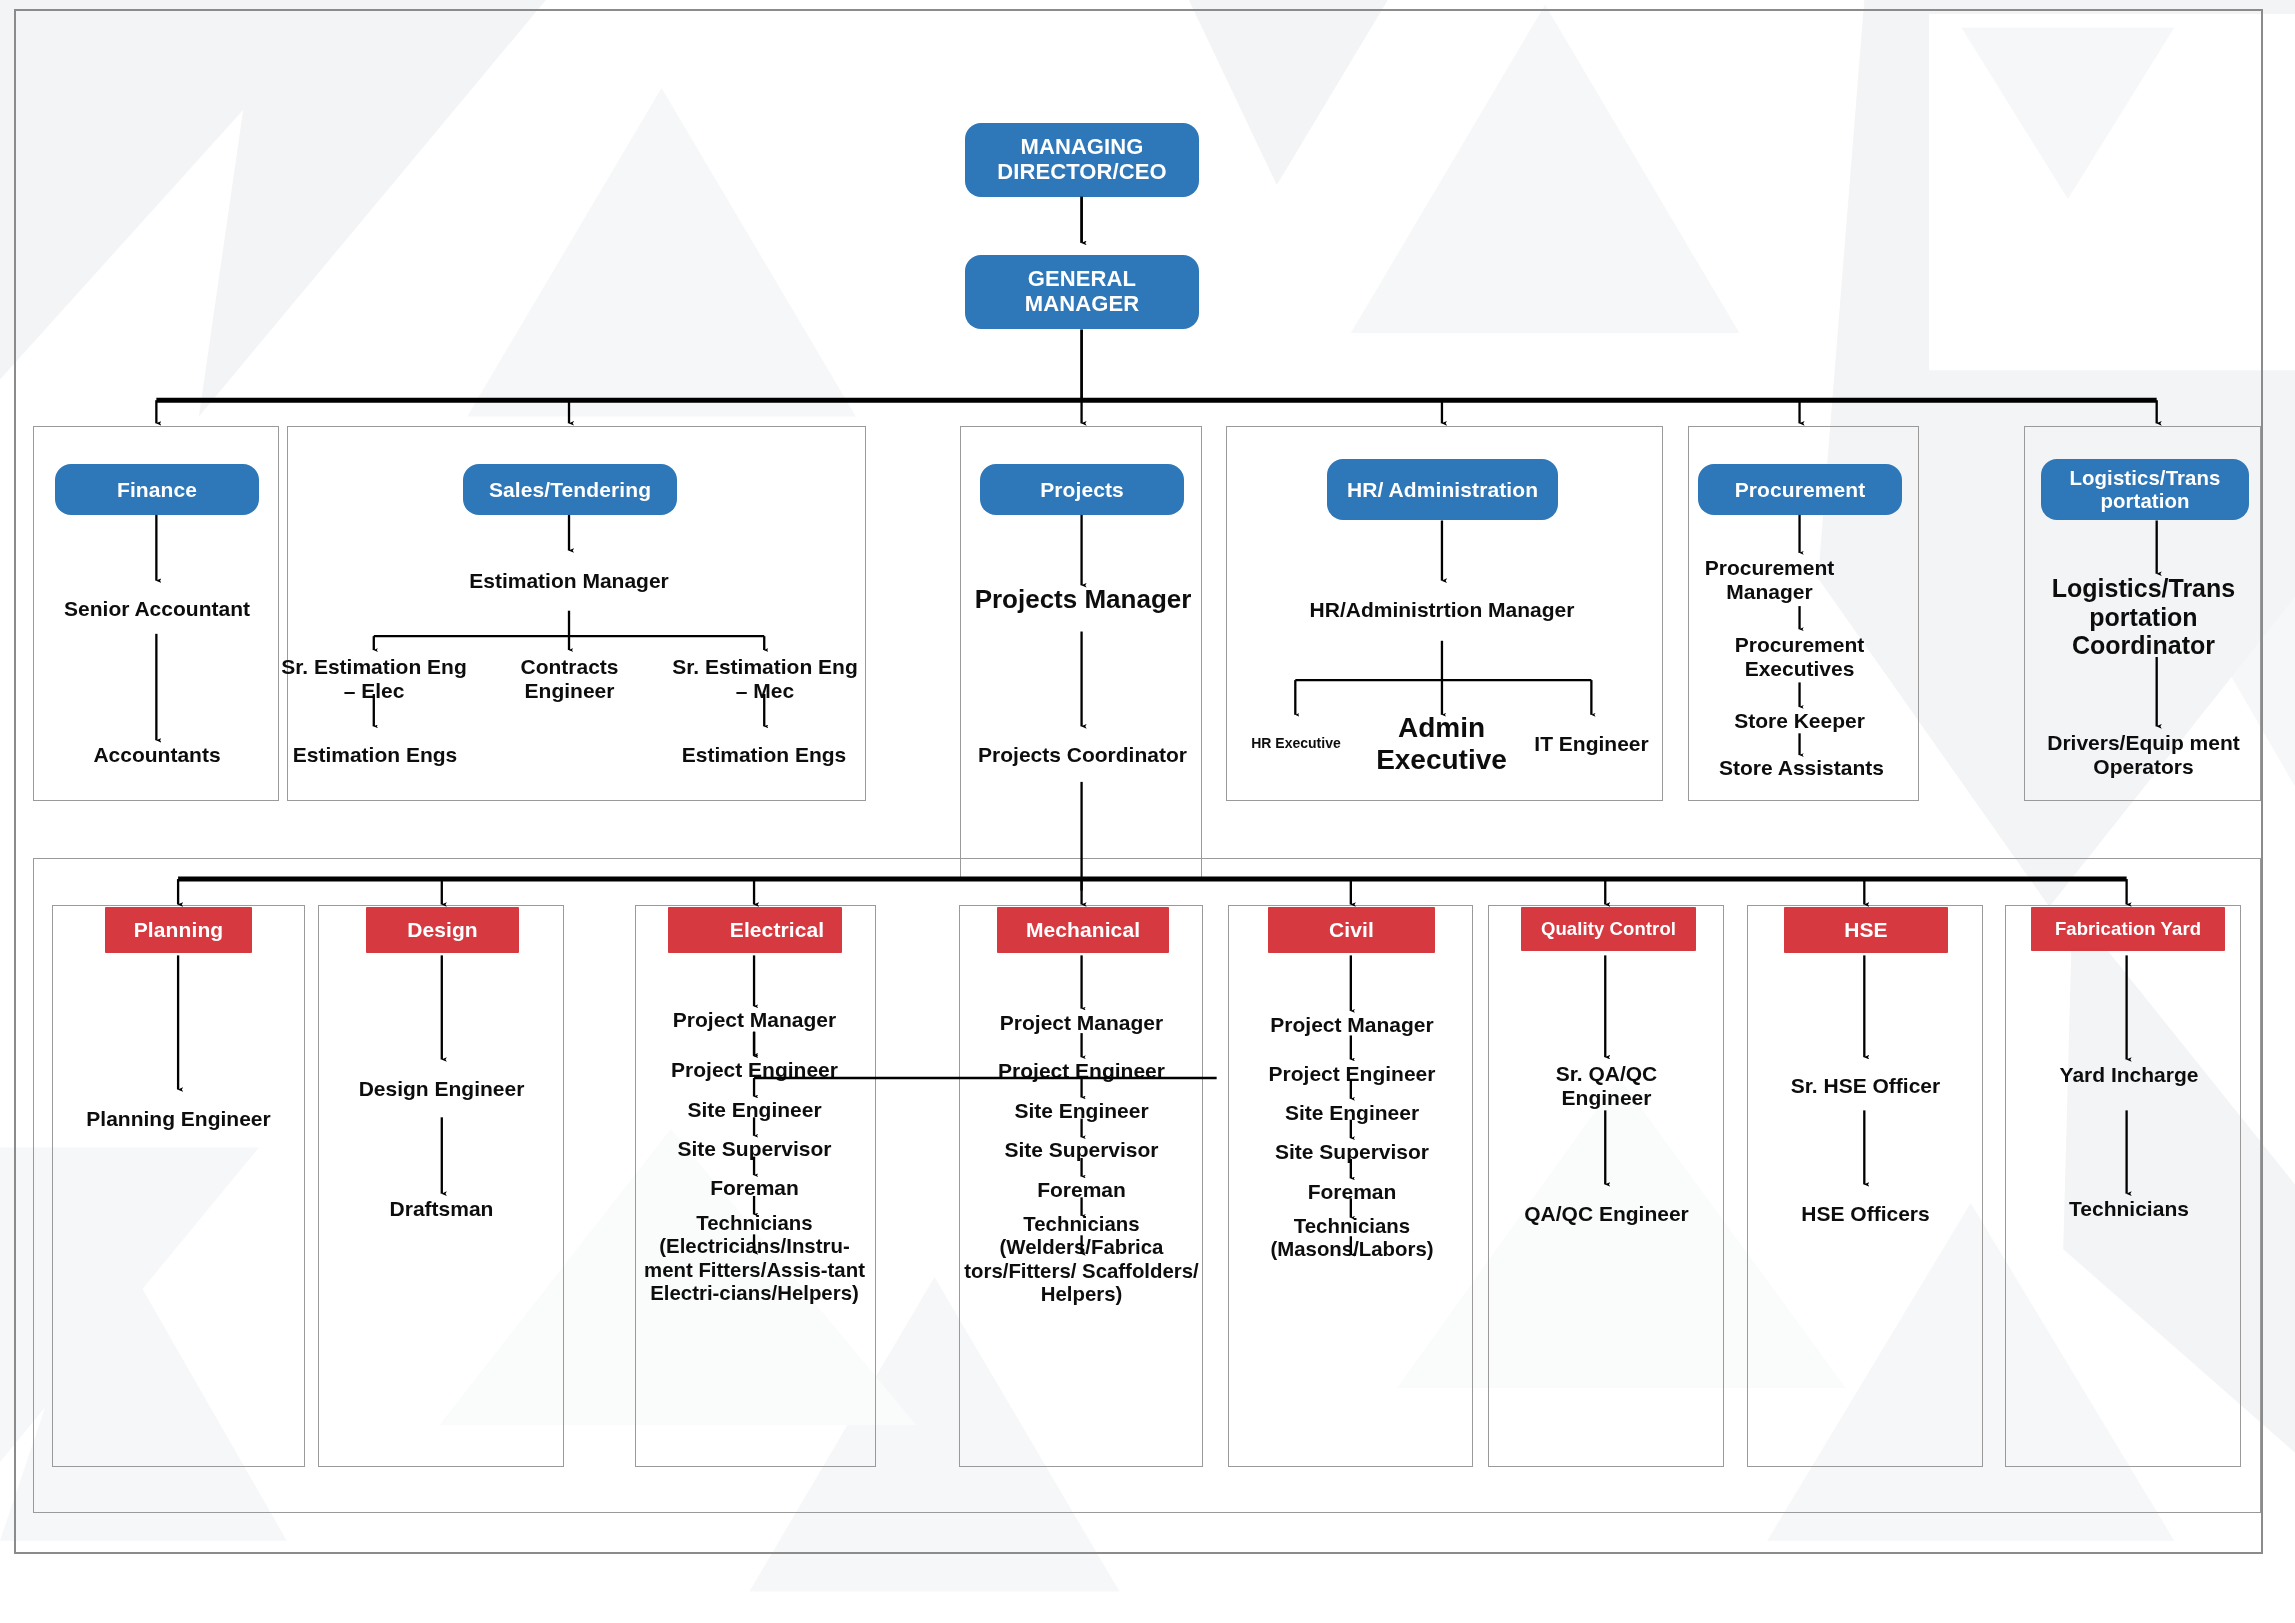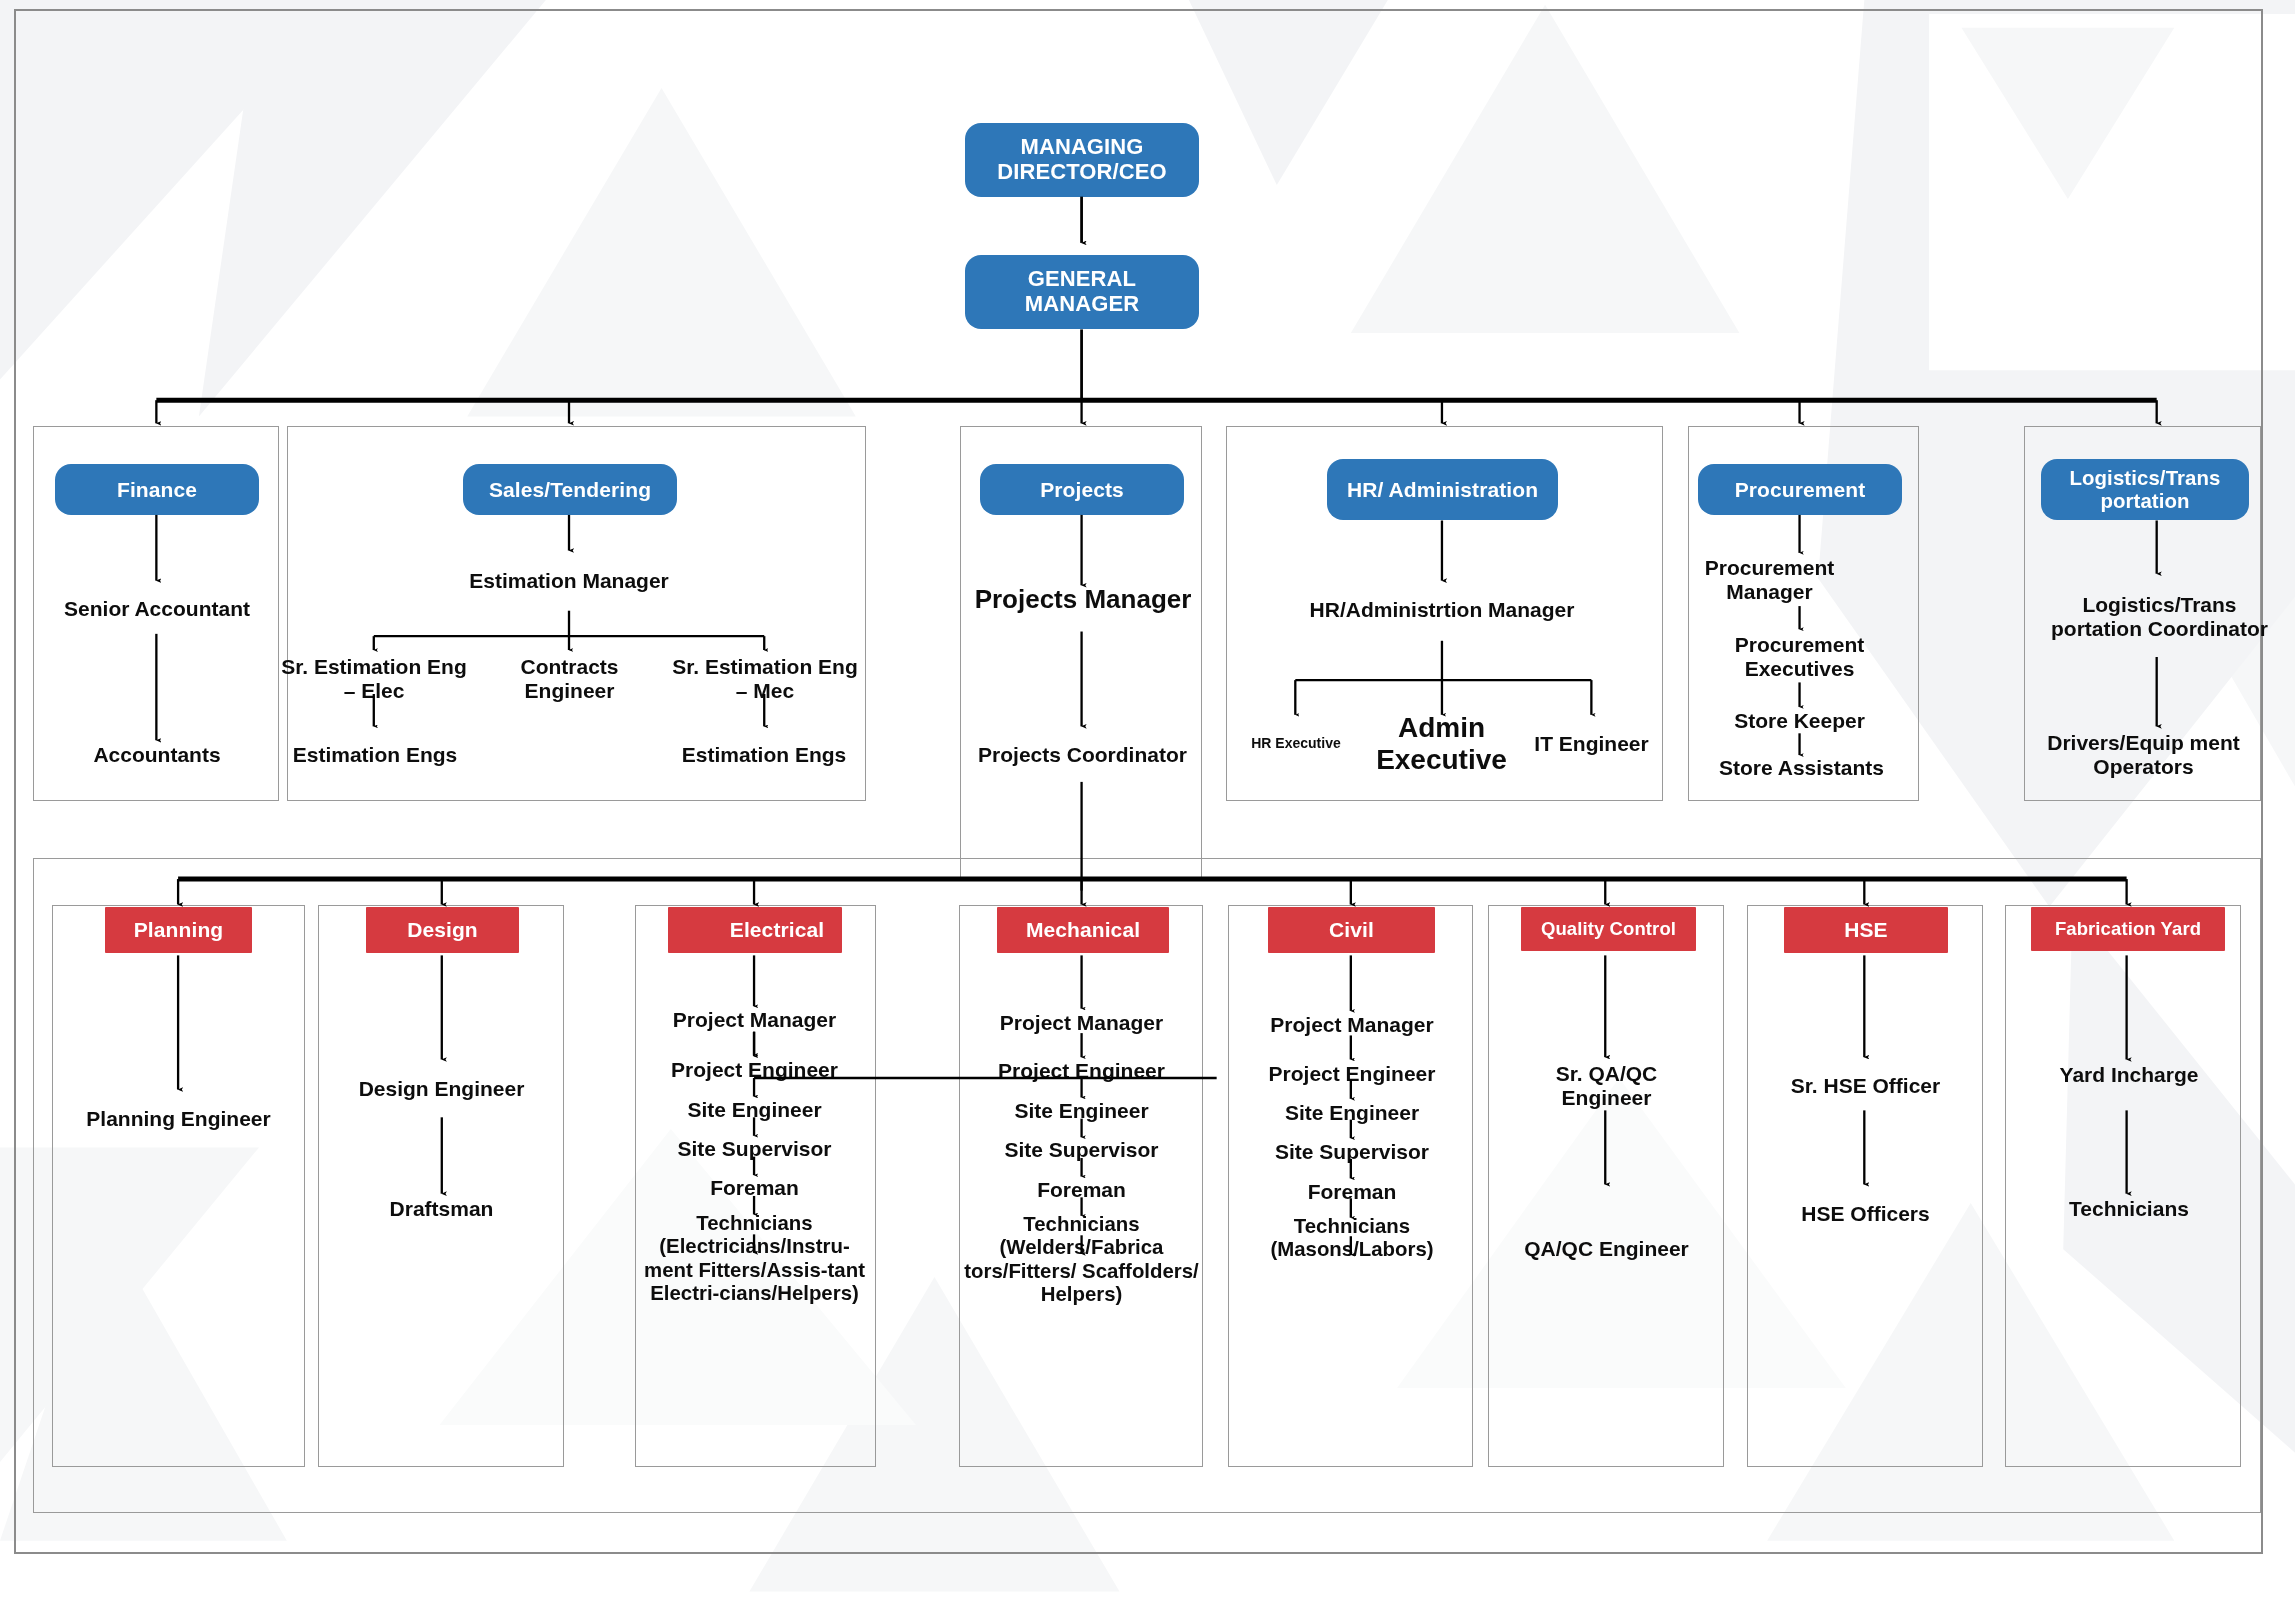--- a/index.html
+++ b/index.html
@@ -341,21 +341,21 @@
   <div class="txt" style="left:1691px;top:706px;width:217px;height:30px;font-size:21px;">
     <span>Store Keeper</span>
   </div>
   <div class="txt" style="left:1688px;top:753px;width:227px;height:30px;font-size:21px;">
     <span>Store Assistants</span>
   </div>
 
   <div class="hdr blue" style="left:2041px;top:459px;width:208px;height:61px;font-size:20.4px;padding:0 4.6px;">
     <span>Logistics/Trans portation</span>
   </div>
-  <div class="txt" style="left:2035px;top:574px;width:217px;height:86px;font-size:21px;margin-left:16px;">
+  <div class="txt" style="left:2035px;top:574px;width:217px;height:86px;font-size:25px;">
     <span>Logistics/Trans portation Coordinator</span>
   </div>
   <div class="txt" style="left:2035px;top:726px;width:217px;height:58px;font-size:21px;">
     <span>Drivers/Equip ment Operators</span>
   </div>
 
   <div class="group" style="left:33px;top:858px;width:2228px;height:655px;"></div>
 
   <div class="panel" style="left:52px;top:905px;width:253px;height:562px;"></div>
   <div class="hdr red" style="left:105px;top:907px;width:147px;height:46px;font-size:21px;">
@@ -445,21 +445,21 @@
     <span>Technicians (Masons/Labors)</span>
   </div>
 
   <div class="panel" style="left:1488px;top:905px;width:236px;height:562px;"></div>
   <div class="hdr red" style="left:1521px;top:907px;width:175px;height:44px;font-size:18.5px;">
     <span>Quality Control</span>
   </div>
   <div class="txt" style="left:1511px;top:1057px;width:191px;height:58px;font-size:21px;">
     <span>Sr. QA/QC Engineer</span>
   </div>
-  <div class="txt" style="left:1511px;top:1220px;width:191px;height:58px;font-size:21px;">
+  <div class="txt" style="left:1511px;top:1185px;width:191px;height:58px;font-size:21px;">
     <span>QA/QC Engineer</span>
   </div>
 
   <div class="panel" style="left:1747px;top:905px;width:236px;height:562px;"></div>
   <div class="hdr red" style="left:1784px;top:907px;width:164px;height:46px;font-size:21px;align-items:center;">
     <span>HSE</span>
   </div>
   <div class="txt" style="left:1770px;top:1057px;width:191px;height:58px;font-size:21px;">
     <span>Sr. HSE Officer</span>
   </div>

